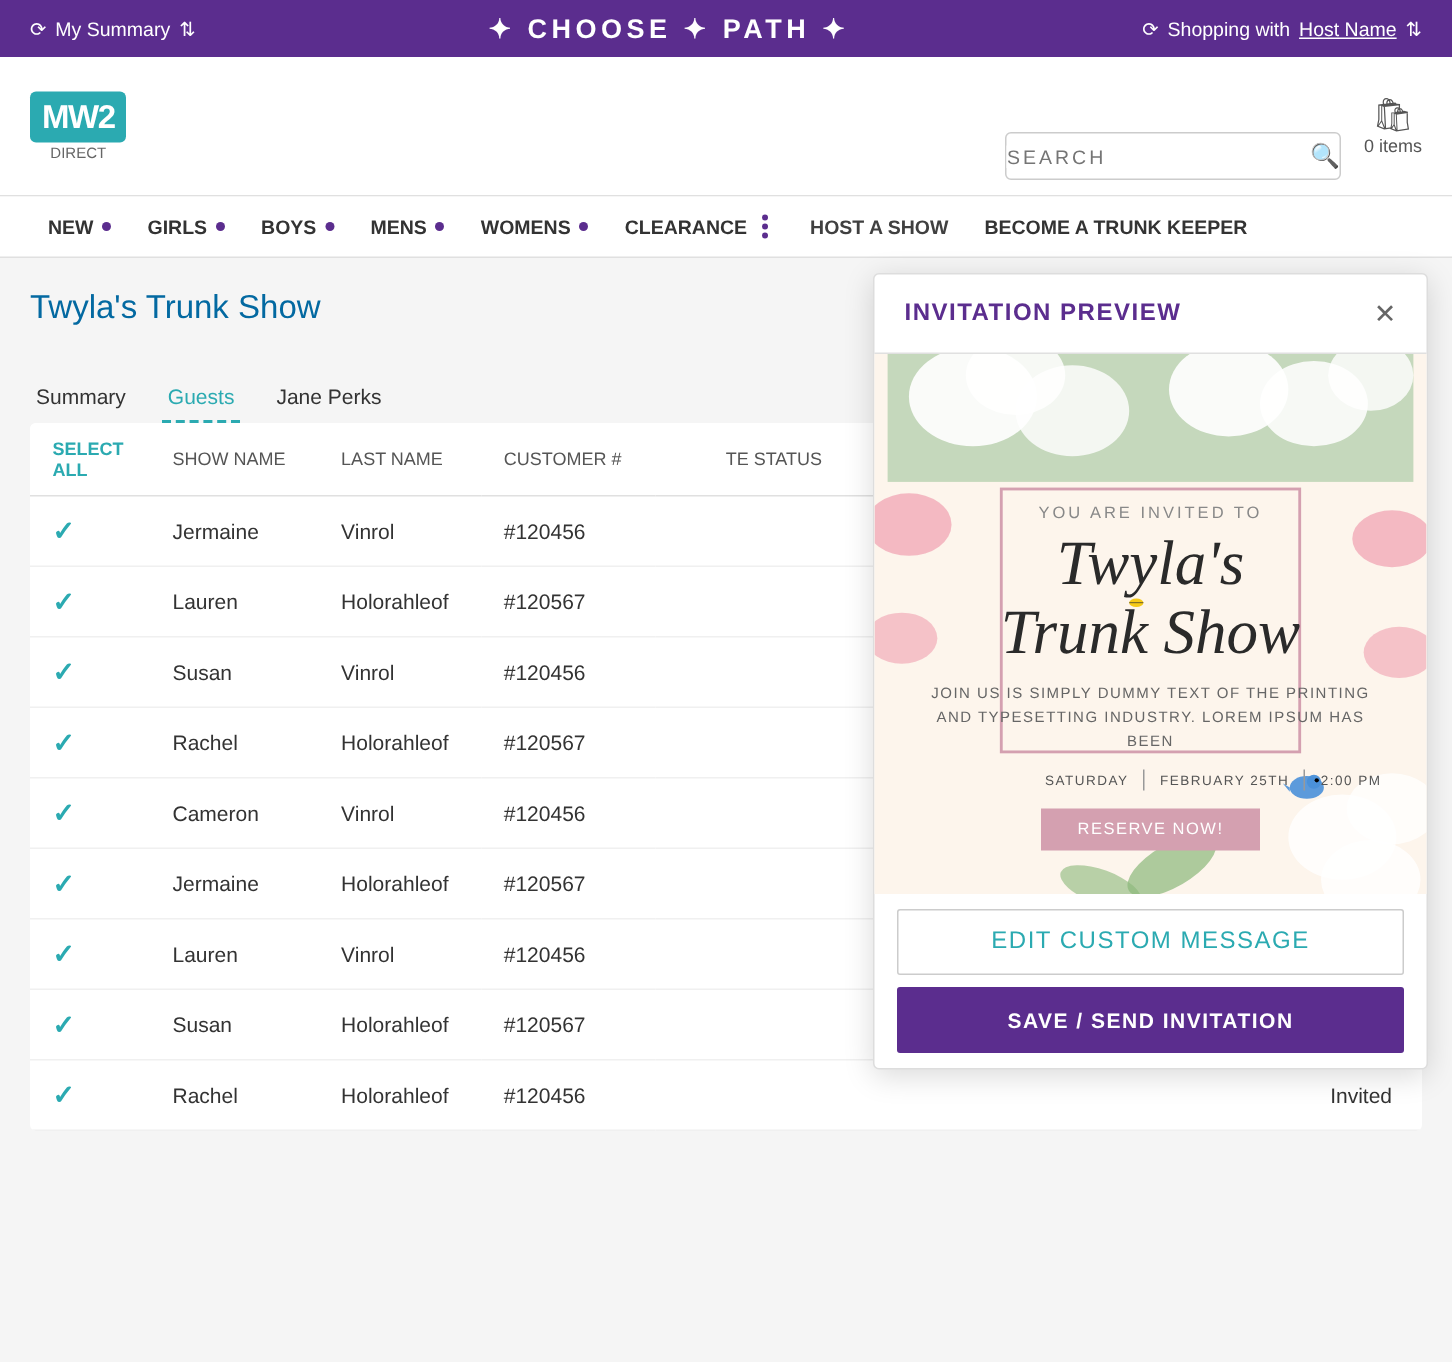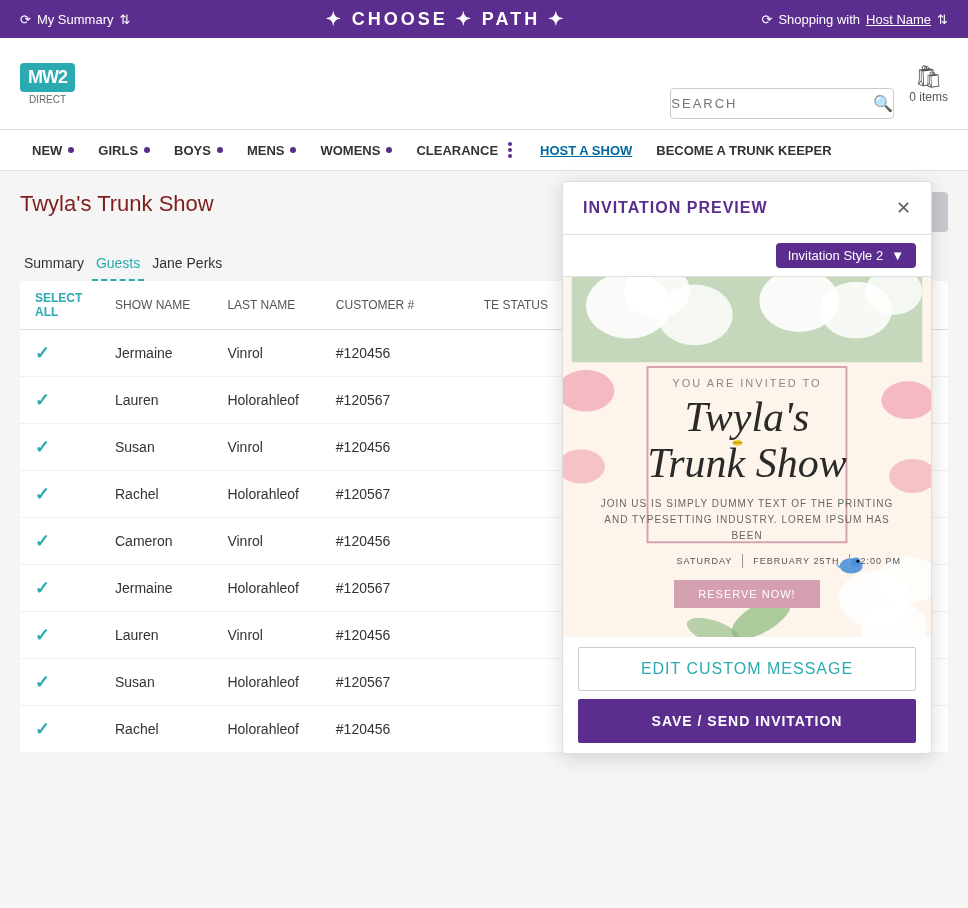--- a/index.html
+++ b/index.html
@@ -36,21 +36,21 @@
       padding: 10px 20px;
       border-bottom: 1px solid #e0e0e0;
     }
     .logo {
       display: flex;
       align-items: center;
     }
     .logo-box {
       background: #2baab1;
       color: white;
-      font-size: 18px;
+      font-size: 22px;
       font-weight: bold;
       padding: 4px 8px;
       border-radius: 4px;
       letter-spacing: -1px;
     }
     .logo-direct {
       font-size: 10px;
       color: #666;
       margin-top: 2px;
       text-align: center;
@@ -98,21 +98,21 @@
       padding: 12px 12px;
       font-size: 13px;
       font-weight: bold;
       color: #333;
       cursor: pointer;
       text-decoration: none;
       display: flex;
       align-items: center;
       gap: 6px;
     }
-    .nav-item.active { color: #0369a1; text-decoration: underline; }
+    .nav-item.active { color: #404040; }
     .nav-item.clearance { color: #333; }
     .nav-dot {
       width: 6px;
       height: 6px;
       background: #5b2d8e;
       border-radius: 50%;
       display: inline-block;
     }
     .nav-dots-purple {
       display: flex;
@@ -130,21 +130,21 @@
 
     
     .main {
       padding: 20px;
       background: #f5f5f5;
       min-height: 700px;
       position: relative;
     }
     .page-title {
       font-size: 22px;
-      color: #7f1d1d;
+      color: #0369a1;
       font-weight: normal;
       margin-bottom: 15px;
     }
 
     
     .btn-add-guests {
       background: #5b2d8e;
       color: white;
       border: none;
       padding: 12px 20px;
@@ -171,21 +171,21 @@
       margin-bottom: 15px;
     }
     .top-buttons {
       display: flex;
       gap: 10px;
     }
 
     
     .tabs {
       display: flex;
-      gap: 4px;
+      gap: 20px;
       margin-bottom: 0;
       border-bottom: none;
     }
     .tab {
       padding: 8px 4px;
       font-size: 14px;
       cursor: pointer;
       color: #333;
       border-bottom: 2px solid transparent;
     }
@@ -563,32 +563,26 @@
       <td><span class="checkmark">✓</span></td>
       <td>Rachel</td>
       <td>Holorahleof</td>
       <td>#120456</td>
       <td class="status-invited" style="text-align:right;padding-right:20px;">Invited</td>
     </tr>
         </tbody>
     </table>
   </div>
 
-  <div class="modal-overlay" style="top:10px; right:36px; width:370px;">
+  <div class="modal-overlay" style="top:10px; right:16px; width:370px;">
     <div class="modal-header">
       <span class="modal-title">INVITATION PREVIEW</span>
       <span class="modal-close">✕</span>
     </div>
 
-    <div class="modal-style-select">
-      <div class="style-dropdown">
-        <span>Invitation Style 2</span>
-        <span>▼</span>
-      </div>
-    </div>
 
     <div class="invitation-card">
 
       <svg class="flower-svg" style="top:0;left:0;width:100%;height:100%;" viewBox="0 0 370 380" xmlns="http://www.w3.org/2000/svg">
 
         <rect width="370" height="380" fill="#fdf5ec"></rect>
 
         <rect width="370" height="90" fill="#c5d8bc"></rect>
 
         <ellipse cx="60" cy="30" rx="45" ry="35" fill="white" opacity="0.9"></ellipse>

